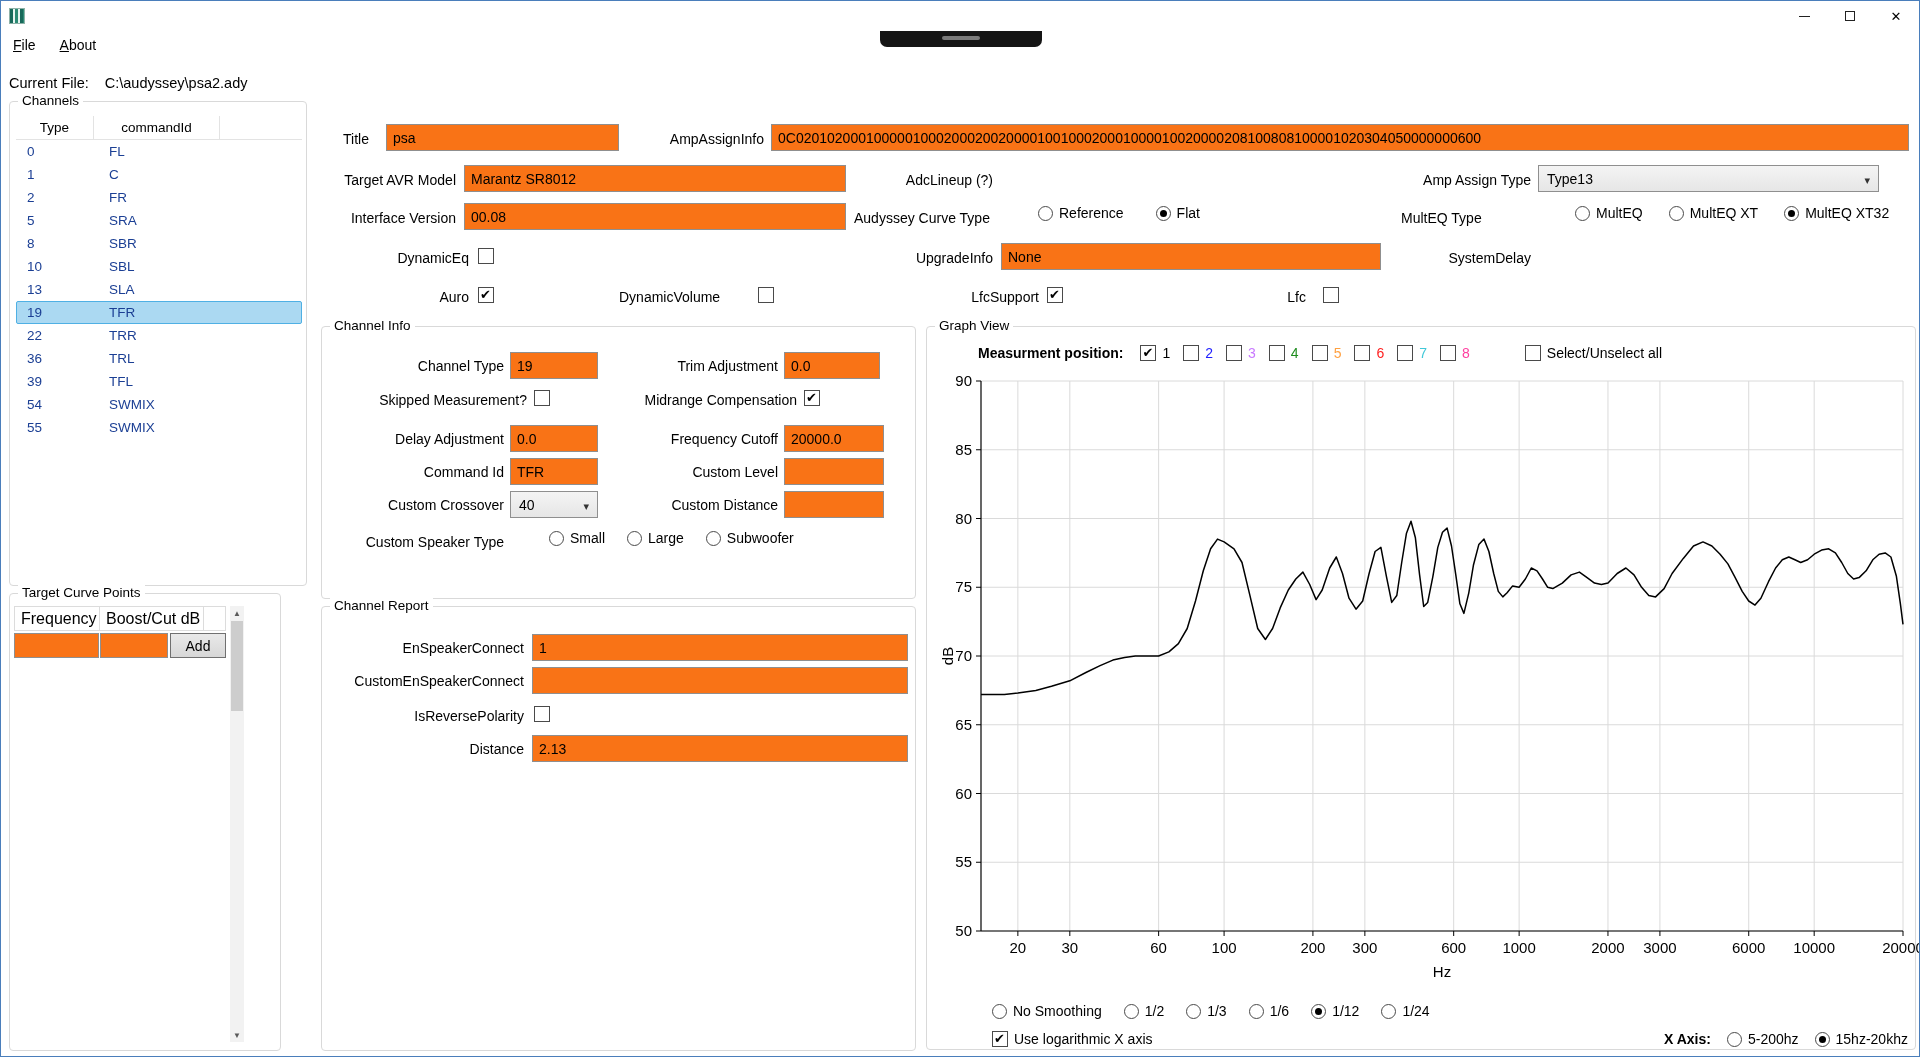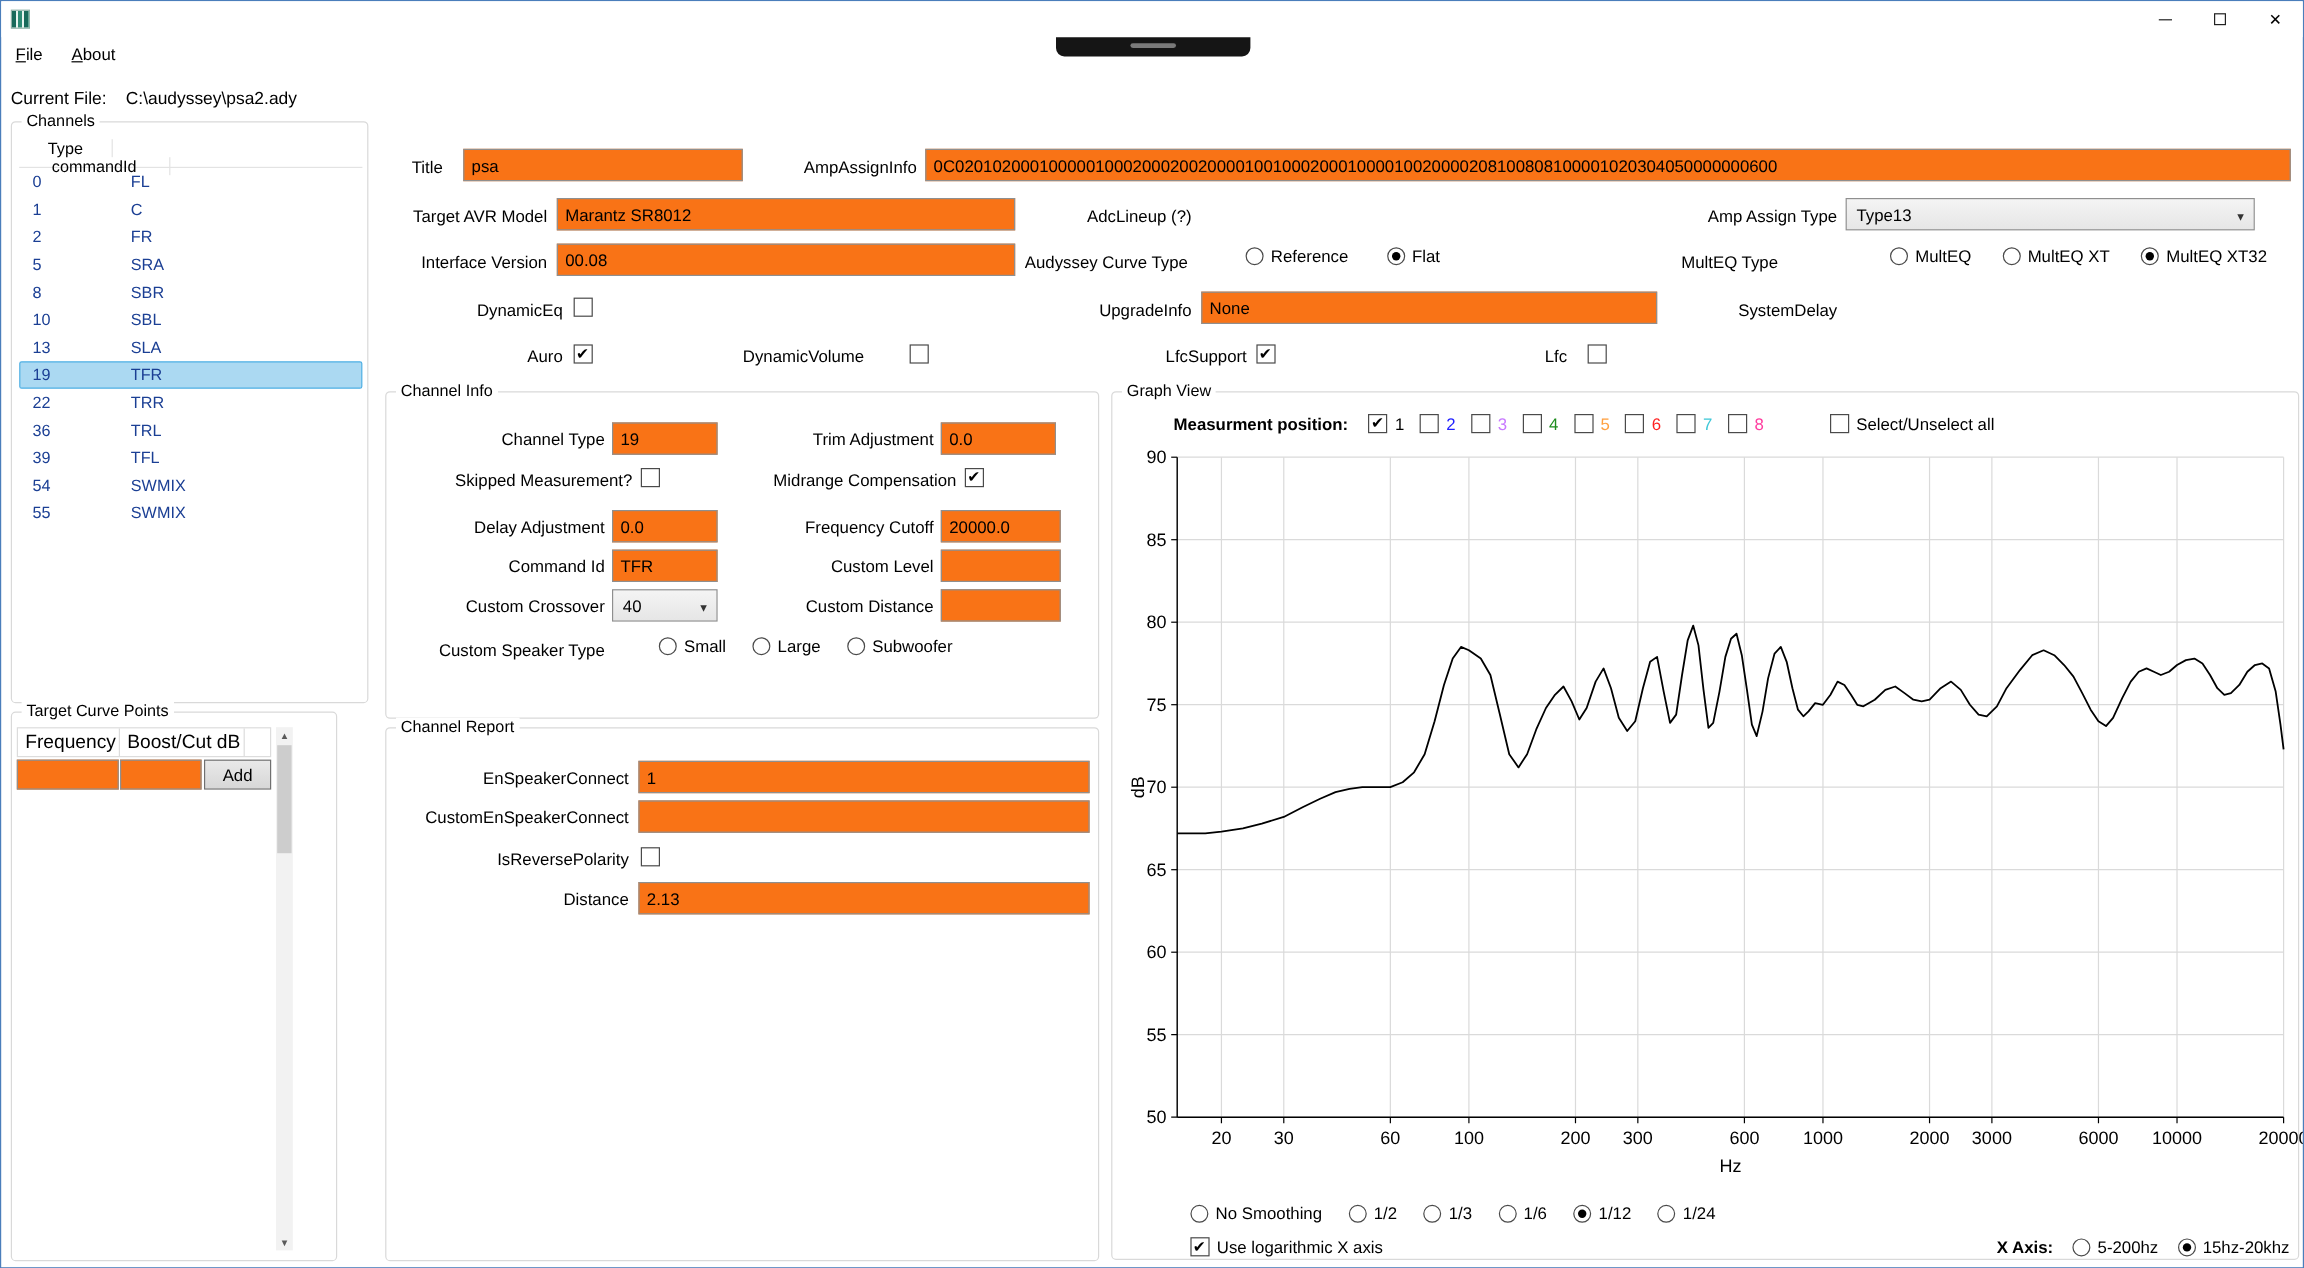--- a/index.html
+++ b/index.html
@@ -26,21 +26,21 @@
   .combo-arrow::after { content:"▾"; font-size:11px; color:#333; }
   .cb { display:inline-block; width:16px; height:16px; border:1px solid #4a4a4a; background:#fff; position:relative; flex:none; }
   .cb.checked::after { content:"✔"; position:absolute; left:1px; top:-1px; font-size:13px; color:#000; }
   .radio { display:inline-block; width:15px; height:15px; border:1px solid #4a4a4a; border-radius:50%; background:#fff; position:relative; flex:none; }
   .radio.checked::after { content:""; position:absolute; left:3px; top:3px; width:7px; height:7px; border-radius:50%; background:#000; }
   .opt { display:flex; align-items:center; gap:6px; font-size:14px; white-space:nowrap; }
   .optrow { position:absolute; display:flex; align-items:center;padding-left:37px; }
   .gb { position:absolute; border:1px solid #d9d9d9; border-radius:4px; }
   .gbt { position:absolute; top:-9px; left:8px; background:#fff; padding:0 4px; font-size:13.5px; }
   .btn { position:absolute; border:1px solid #707070; background:linear-gradient(#e9e9e9,#d7d7d7); font-size:14px; display:flex; align-items:center; justify-content:center; }
-  .lv-head { position:absolute; display:flex; height:24px; font-size:13.5px; border-bottom:1px solid #e3e3e3; background:#fff;flex-direction:column; }
+  .lv-head { position:absolute; display:flex; height:24px; font-size:13.5px; border-bottom:1px solid #e3e3e3; background:#fff; }
   .lv-hc { display:flex; align-items:center; justify-content:center; border-right:1px solid #e3e3e3; height:100%; }
   .ch-rows { position:absolute; }
   .ch-row { display:flex; height:23px; align-items:center; font-size:13.5px; border:1px solid transparent; border-radius:2px; }
   .ch-c1 { width:78px; padding-left:10px; }
   .ch-c2 { width:126px; padding-left:14px; }
   .tc-head { position:absolute; display:flex; height:25px; border:1px solid #dcdcdc; background:#fff; }
   .tc-hc { display:flex; align-items:center; border-right:1px solid #dcdcdc; height:100%; padding-left:6px; font-size:16px; }
   .scrollbar { position:absolute; width:14px; background:#f2f2f2; }
   .sb-up,.sb-down { position:absolute; left:0; width:14px; height:14px; color:#5a5a5a; font-size:8px; display:flex; align-items:center; justify-content:center; }
   .sb-up { top:0; } .sb-up::after { content:"▲"; }

